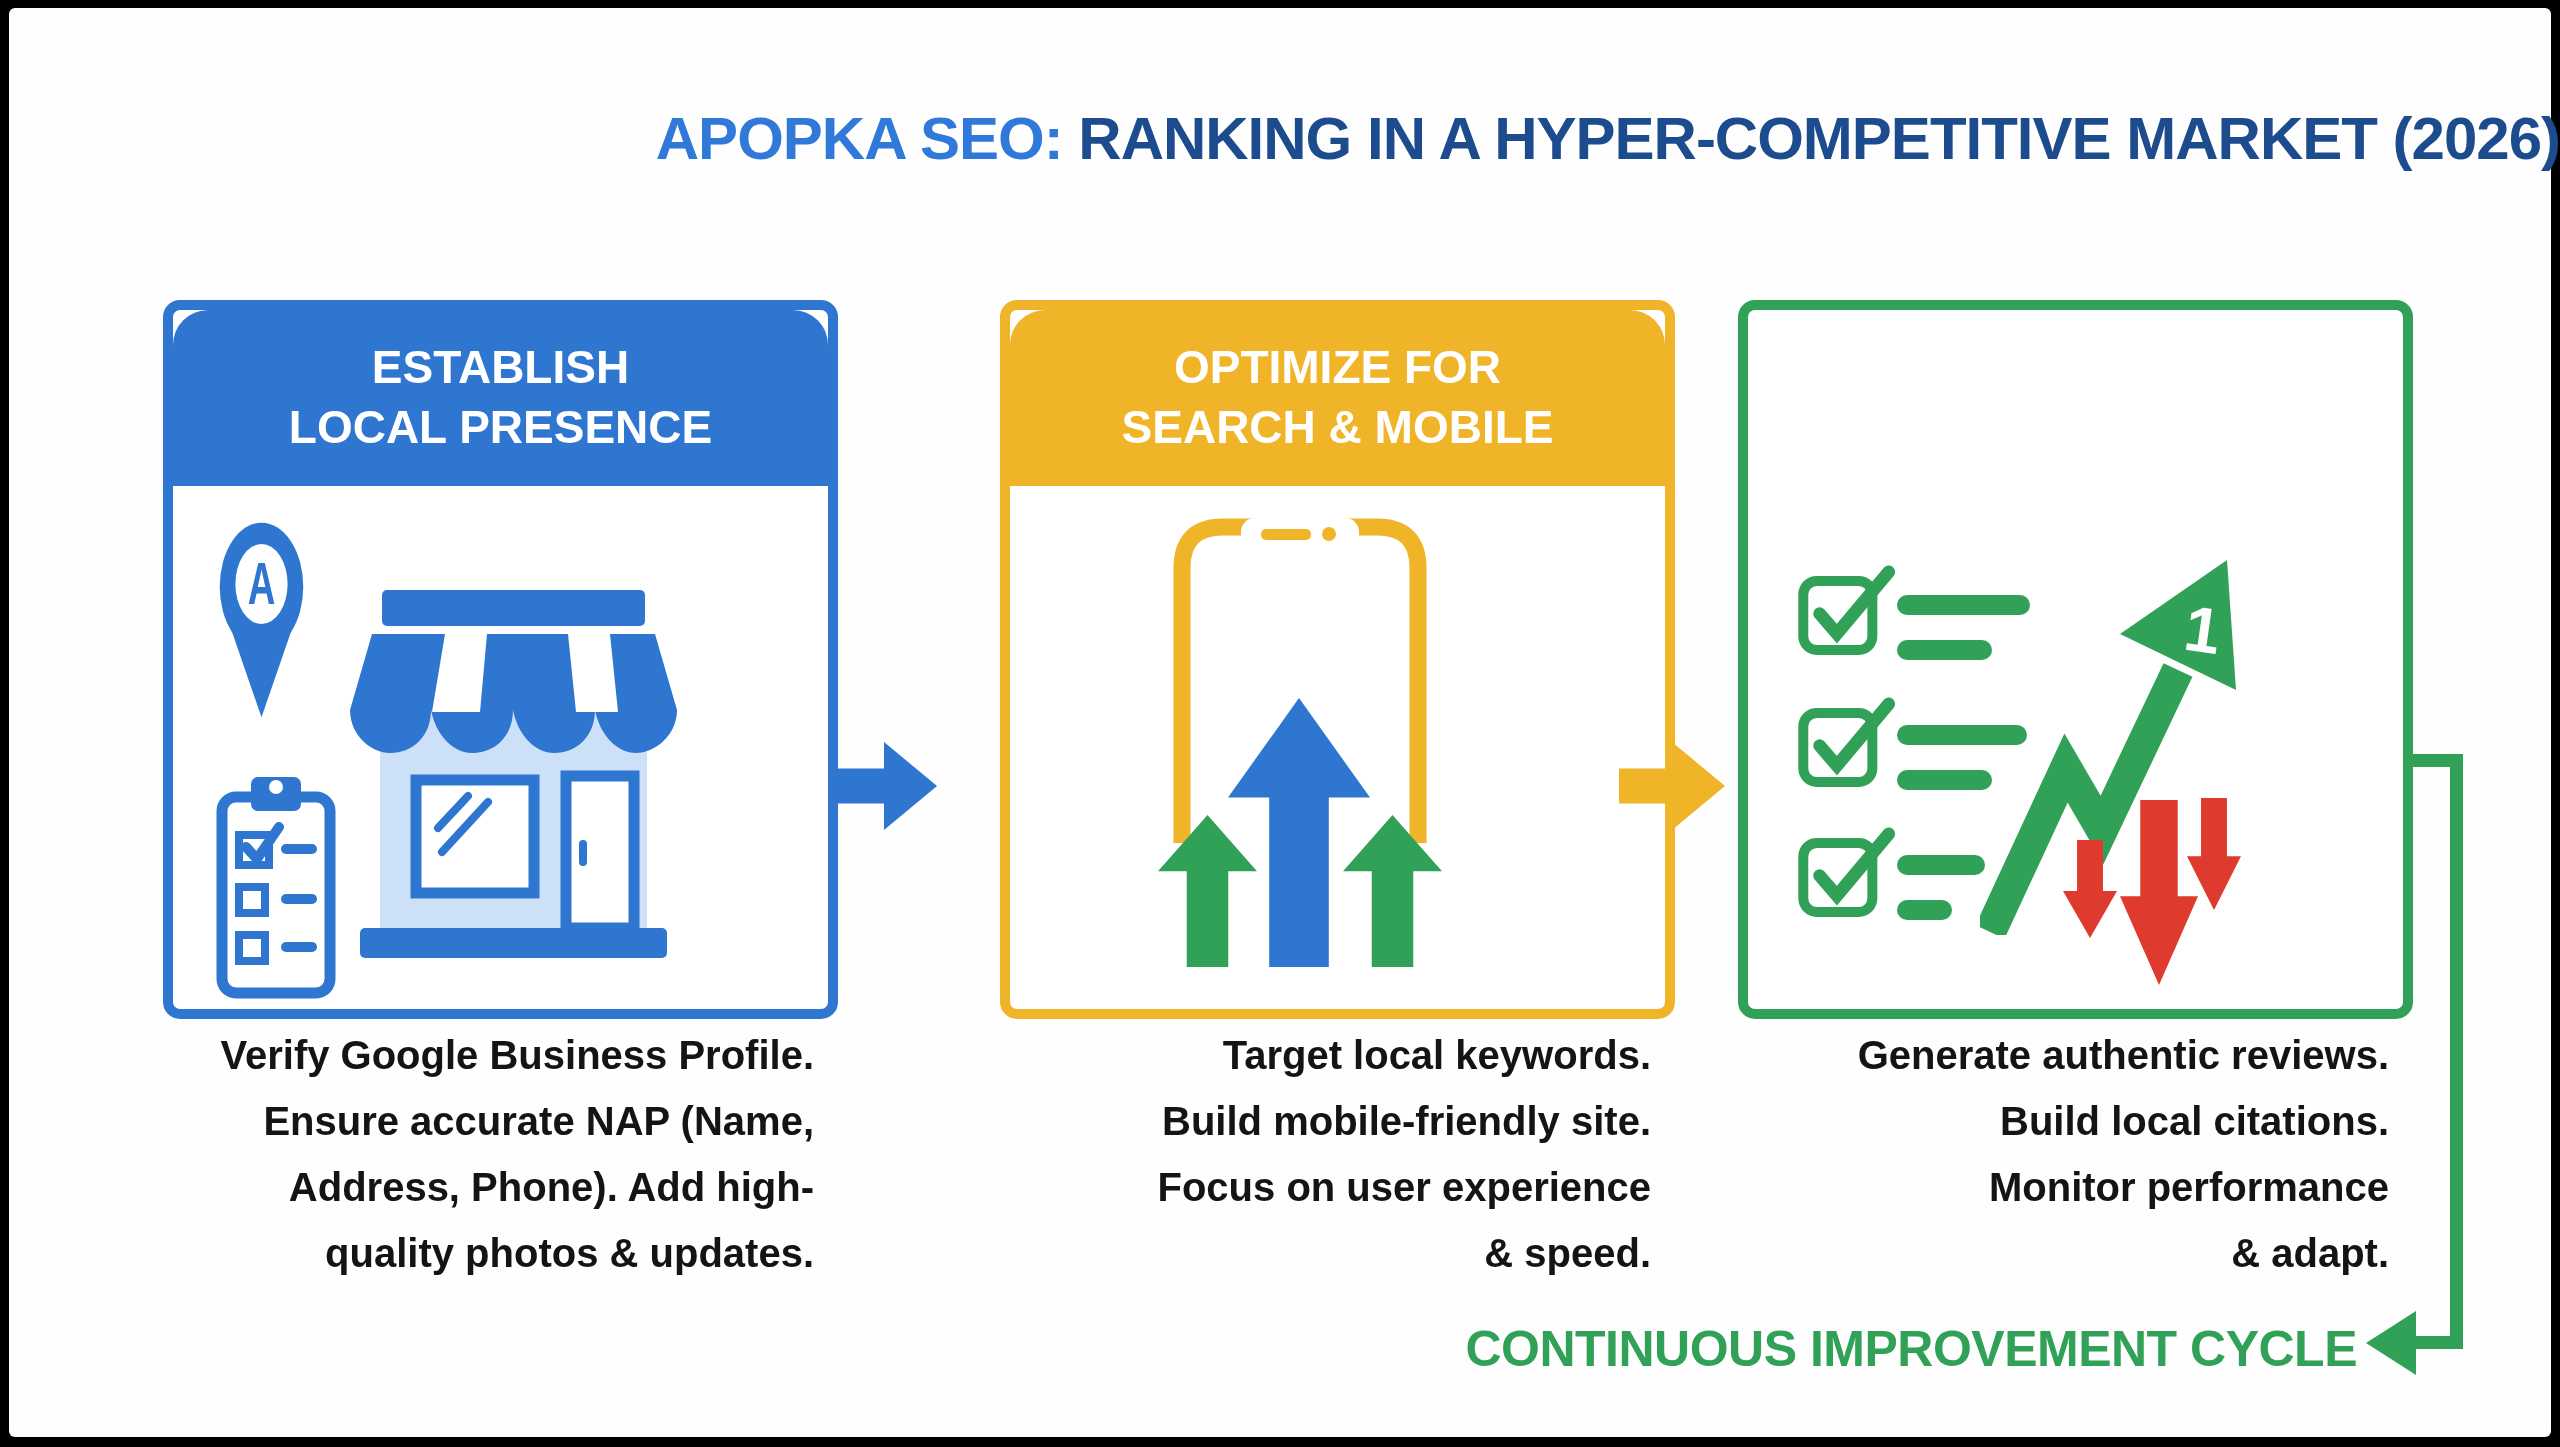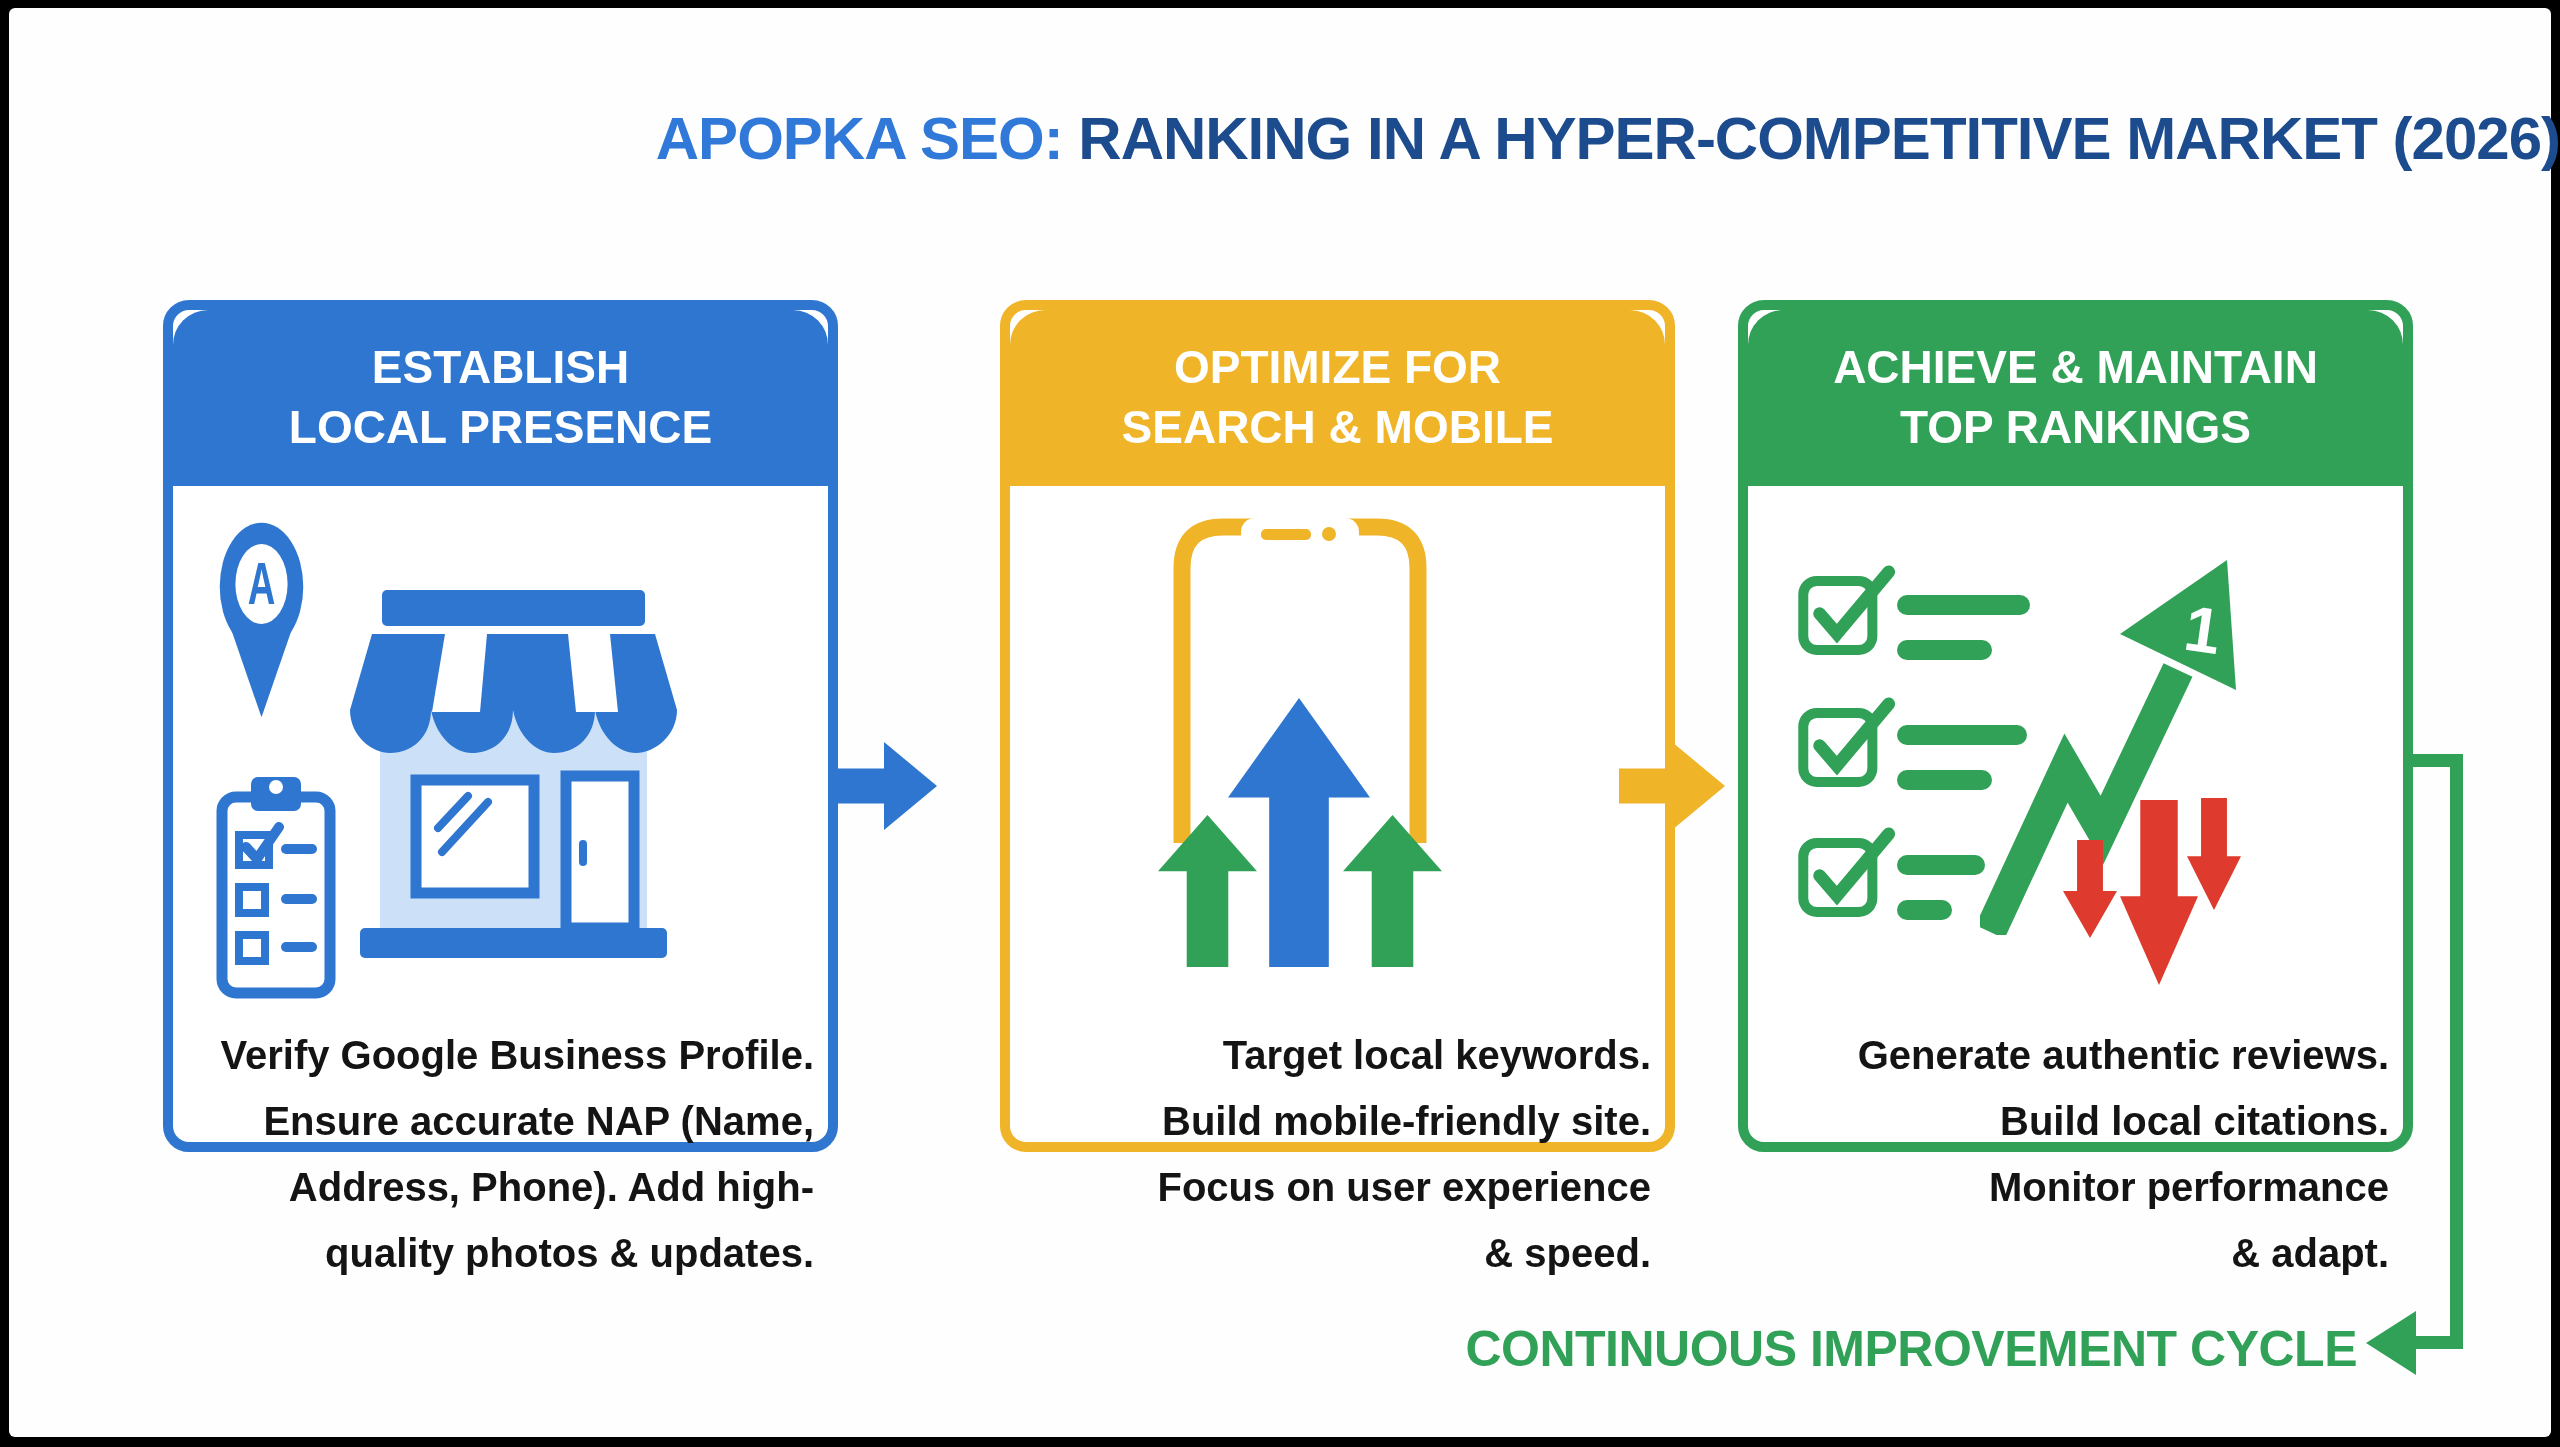--- a/index.html
+++ b/index.html
@@ -13,22 +13,22 @@
   
   .title{
     position:absolute;left:0;right:0;top:104px;margin:0;text-align:right;
     font-size:60px;font-weight:bold;letter-spacing:-1px;white-space:nowrap;
   }
   .title .hl{color:var(--titleblue);}
   .title .rest{color:var(--navy);}
 
   
   .card{
-    position:absolute;top:300px;width:675px;height:852px;box-sizing:border-box;
-    border:10px solid;border-radius:26px;background:#fff;
+    position:absolute;top:300px;width:675px;height:719px;box-sizing:border-box;
+    border:10px solid;border-radius:17px;background:#fff;
   }
   .card-blue{border-color:var(--blue);}
   .card-yellow{border-color:var(--yellow);}
   .card-green{border-color:var(--green);}
   .card-header{
     position:absolute;left:0;right:0;top:0;height:176px;
     border-radius:35px 35px 0 0;display:flex;align-items:center;justify-content:center;
     color:#fff;font-weight:bold;font-size:46px;line-height:1.3;text-align:center;white-space:pre-line;
   }
   .card-blue .card-header{background:var(--blue);}
@@ -156,22 +156,20 @@
 
     <p class="card-body">Target local keywords.
 Build mobile-friendly site.
 Focus on user experience
 &amp; speed.</p>
   </section>
 
   <div class="flow-arrow flow-yellow"></div>
 
   <section class="card card-green" style="left:1738px;">
-    <header class="card-header">ACHIEVE &amp; MAINTAIN
-TOP RANKINGS</header>
 
     <svg class="abs" style="left:48px;top:250px;" width="100" height="100" viewBox="0 0 110 100">
       <rect class="s-green-fw" stroke-width="11" x="8" y="18" width="76" height="76" rx="15"></rect>
       <path class="s-green" stroke-width="14" stroke-linecap="round" d="M26,54 L45,76 L102,8"></path>
     </svg>
     <div class="bar" style="left:149px;top:285px;width:133px;"></div>
     <div class="bar" style="left:149px;top:330px;width:95px;"></div>
 
     <svg class="abs" style="left:48px;top:382px;" width="100" height="100" viewBox="0 0 110 100">
       <rect class="s-green-fw" stroke-width="11" x="8" y="18" width="76" height="76" rx="15"></rect>

